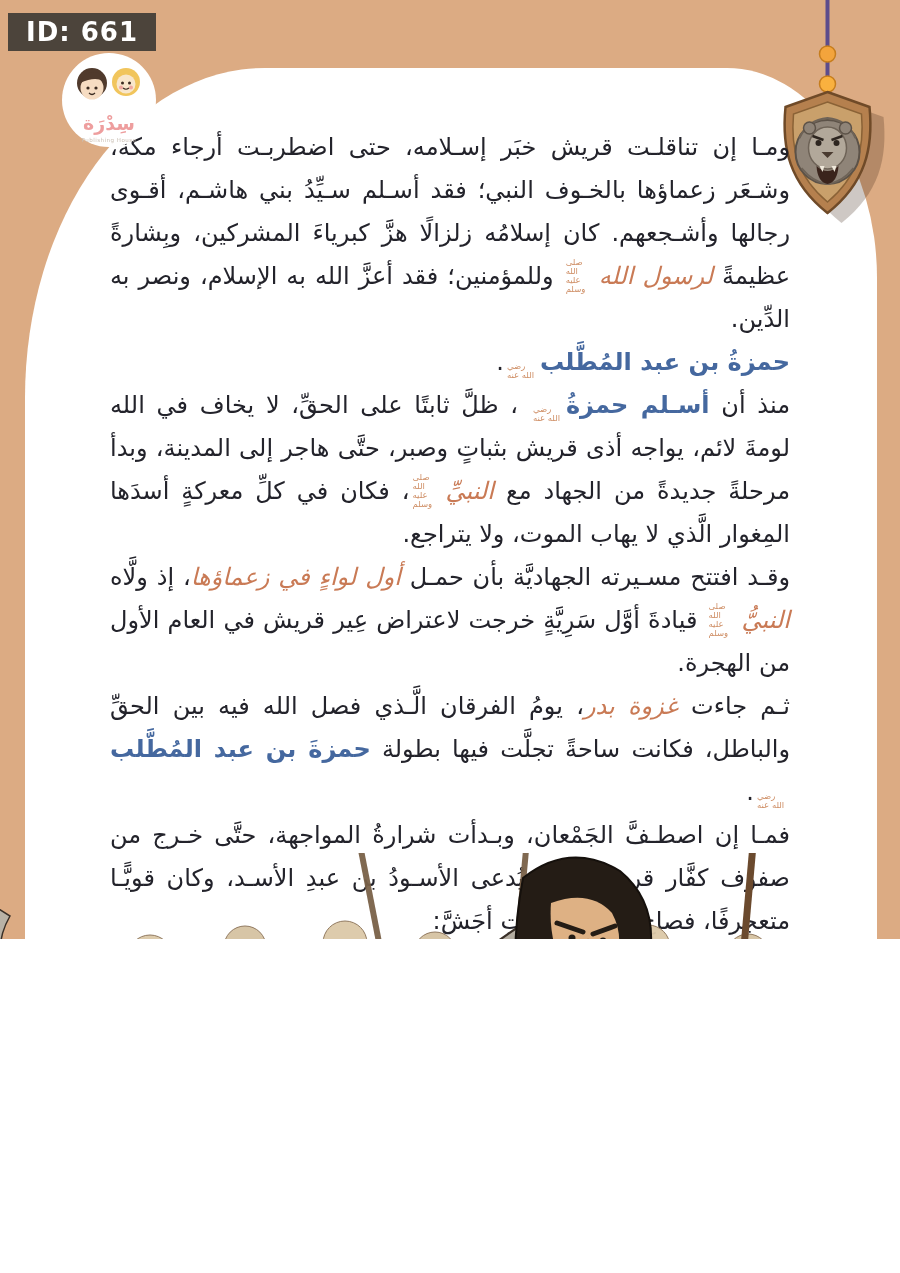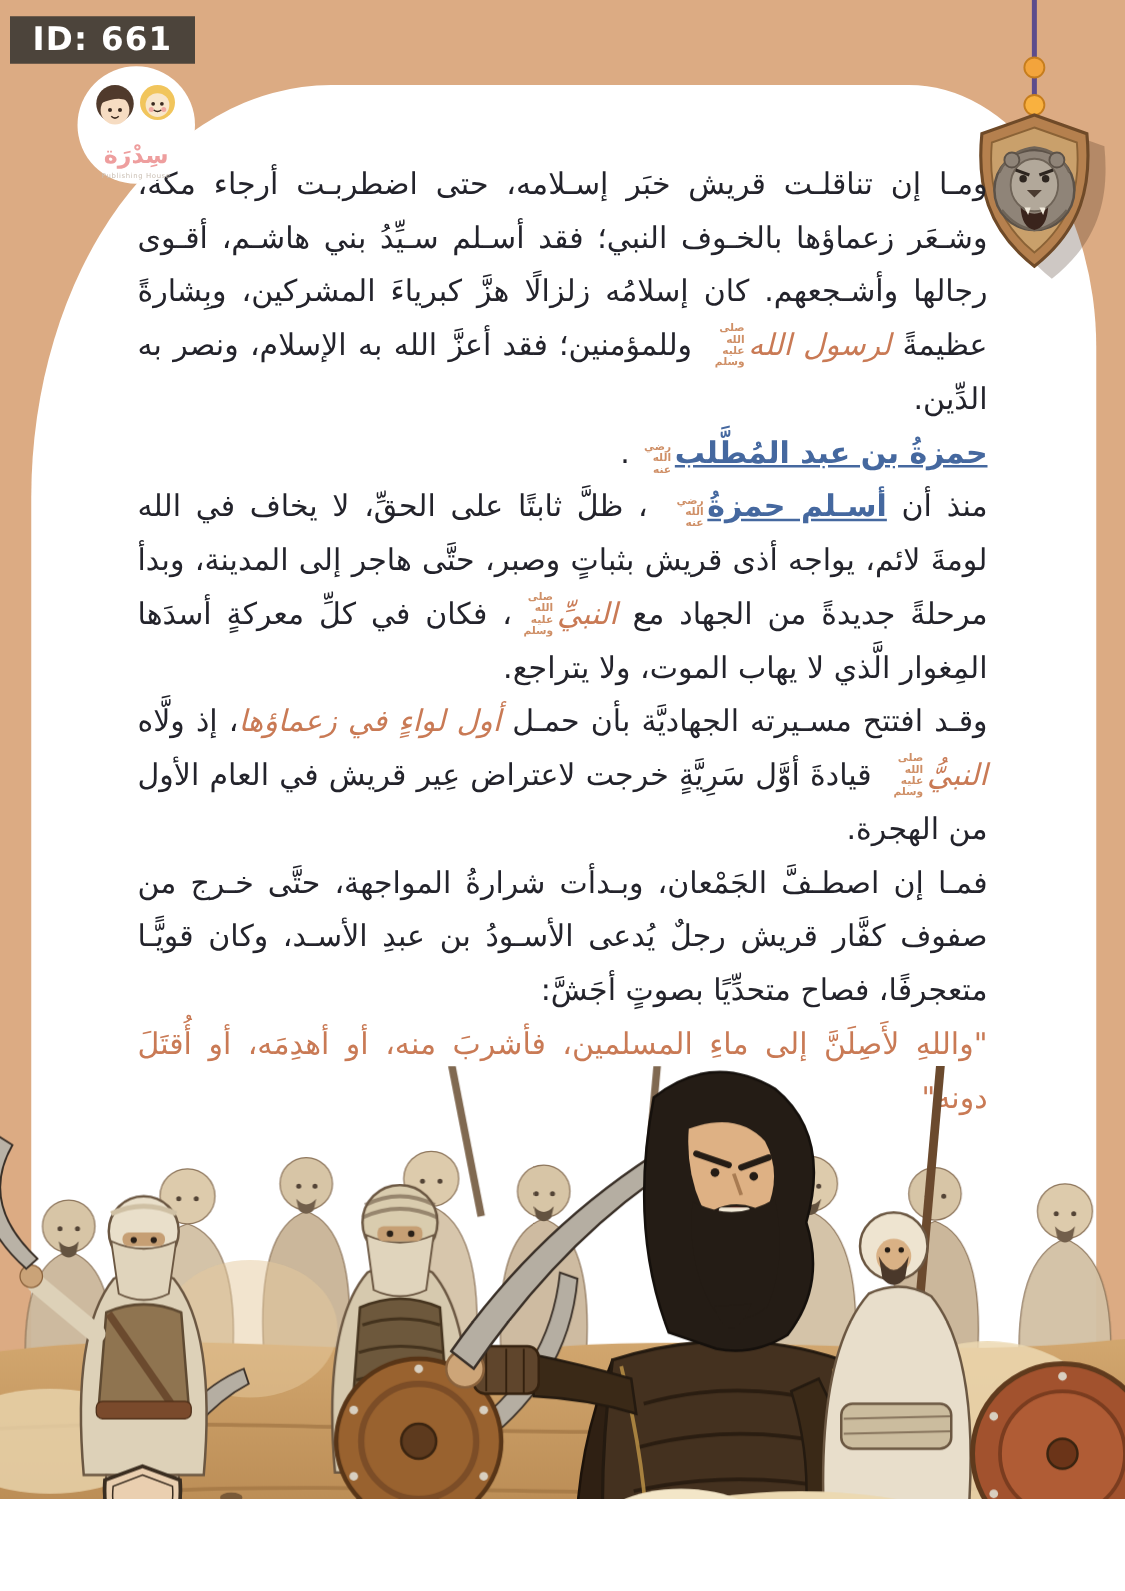--- a/index.html
+++ b/index.html
@@ -1,16 +1,16 @@
 <!DOCTYPE html>
 <html lang="ar"><head>
 <meta charset="utf-8">
 <style>
   html,body{margin:0;padding:0;}
-  .page{position:relative;width:900px;height:1199px;overflow:hidden;
+  .page{position:relative;width:900px;height:939px;overflow:hidden;
         background:#dcab83;font-family:"DejaVu Sans",sans-serif;}
 
   
   .content-blob{position:absolute;left:25px;right:23px;top:68px;height:1090px;
     background:#ffffff;z-index:1;
     border-radius:240px 150px 60px 60px / 330px 210px 60px 60px;}
 
   
   .id-badge{position:absolute;left:8px;top:13px;z-index:6;background:#4c443b;
     color:#fff;font-size:26px;font-weight:bold;padding:4px 18px;letter-spacing:1px;}
@@ -19,24 +19,24 @@
   .logo{position:absolute;left:57px;top:52px;width:105px;height:100px;z-index:4;}
 
   
   .lion{position:absolute;left:755px;top:0;width:145px;height:240px;z-index:2;}
 
   
   .text-area{position:absolute;right:110px;left:110px;top:126px;z-index:3;
     color:#23232b;font-size:24px;line-height:43px;text-align:justify;}
   .text-area p{margin:0;}
   .accent{color:#c97a55;font-style:italic;}
-  .name{color:#45689f;font-weight:bold;text-decoration:underline;}
+  .name{color:#45689f;font-weight:bold;}
   .quote{color:#c97a55;}
   .hon{display:inline-block;width:30px;font-size:8.5px;line-height:1.05;
-    color:#cf8f66;vertical-align:-8px;margin:0 3px;text-align:right;font-weight:bold;}
+    color:#cf8f66;vertical-align:-8px;margin:0 3px;text-align:left;font-weight:normal;}
 
   .illustration{position:absolute;left:0;top:853px;width:900px;height:420px;z-index:3;}
   .page-badge{position:absolute;left:76px;top:1168px;width:76px;height:92px;z-index:5;}
 </style>
 </head>
 <body>
 
 <div class="page">
 
   <div class="content-blob"></div>
@@ -93,20 +93,21 @@
 
   <div class="text-area" dir="rtl">
     <p><span>ومـا إن تناقلـت قريش خبَر إسـلامه، حتى اضطربـت أرجاء مكة، وشـعَر زعماؤها بالخـوف النبي؛ فقد أسـلم سـيِّدُ بني هاشـم، أقـوى رجالها وأشـجعهم. كان إسلامُه زلزالًا هزَّ كبرياءَ المشركين، وبِشارةً عظيمةً </span><span class="accent">لرسول الله</span><span class="hon">صلى الله عليه وسلم</span><span> وللمؤمنين؛ فقد أعزَّ الله به الإسلام، ونصر به الدِّين.</span></p>
 
     <p><span class="name">حمزةُ بن عبد المُطَّلب</span><span class="hon">رضي الله عنه</span><span>.</span></p>
 
     <p><span>منذ أن </span><span class="name">أسـلم حمزةُ</span><span class="hon">رضي الله عنه</span><span> ، ظلَّ ثابتًا على الحقِّ، لا يخاف في الله لومةَ لائم، يواجه أذى قريش بثباتٍ وصبر، حتَّى هاجر إلى المدينة، وبدأ مرحلةً جديدةً من الجهاد مع </span><span class="accent">النبيِّ</span><span class="hon">صلى الله عليه وسلم</span><span>، فكان في كلِّ معركةٍ أسدَها المِغوار الَّذي لا يهاب الموت، ولا يتراجع.</span></p>
 
     <p><span>وقـد افتتح مسـيرته الجهاديَّة بأن حمـل </span><span class="accent">أول لواءٍ في زعماؤها</span><span>، إذ ولَّاه </span><span class="accent">النبيُّ</span><span class="hon">صلى الله عليه وسلم</span><span> قيادةَ أوَّل سَرِيَّةٍ خرجت لاعتراض عِير قريش في العام الأول من الهجرة.</span></p>
 
+    <p><span>ثـم جاءت </span><span class="accent">غزوة بدر</span><span>، يومُ الفرقان الَّـذي فصل الله فيه بين الحقِّ والباطل، فكانت ساحةً تجلَّت فيها بطولة </span><span class="name">حمزةَ بن عبد المُطَّلب</span><span class="hon">رضي الله عنه</span><span>.</span></p>
 
     <p><span>فمـا إن اصطـفَّ الجَمْعان، وبـدأت شرارةُ المواجهة، حتَّى خـرج من صفوف كفَّار قريش رجلٌ  يُدعى الأسـودُ بن عبدِ الأسـد، وكان قويًّـا متعجرفًا، فصاح متحدِّيًا بصوتٍ أجَشَّ:</span></p>
 
     <p class="quote">"واللهِ لأَصِلَنَّ إلى ماءِ المسلمين، فأشربَ منه، أو أهدِمَه، أو أُقتَلَ دونه"</p>
   </div>
 
   <svg class="illustration" viewBox="0 0 900 420">
     <defs>
       <linearGradient id="sandg" x1="0" y1="0" x2="0" y2="1">
         <stop offset="0" stop-color="#d2a76f"></stop>

